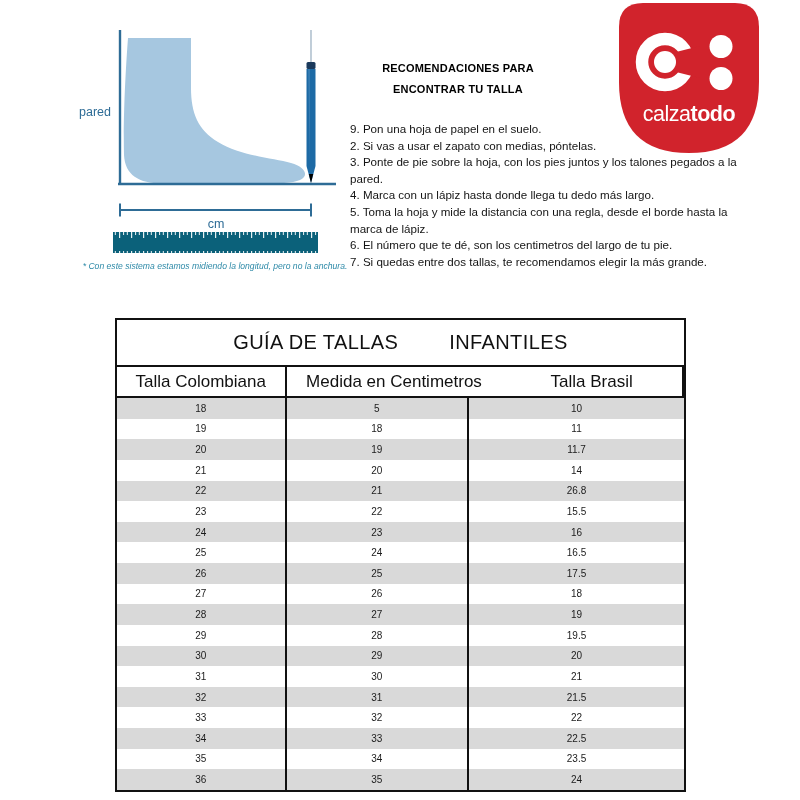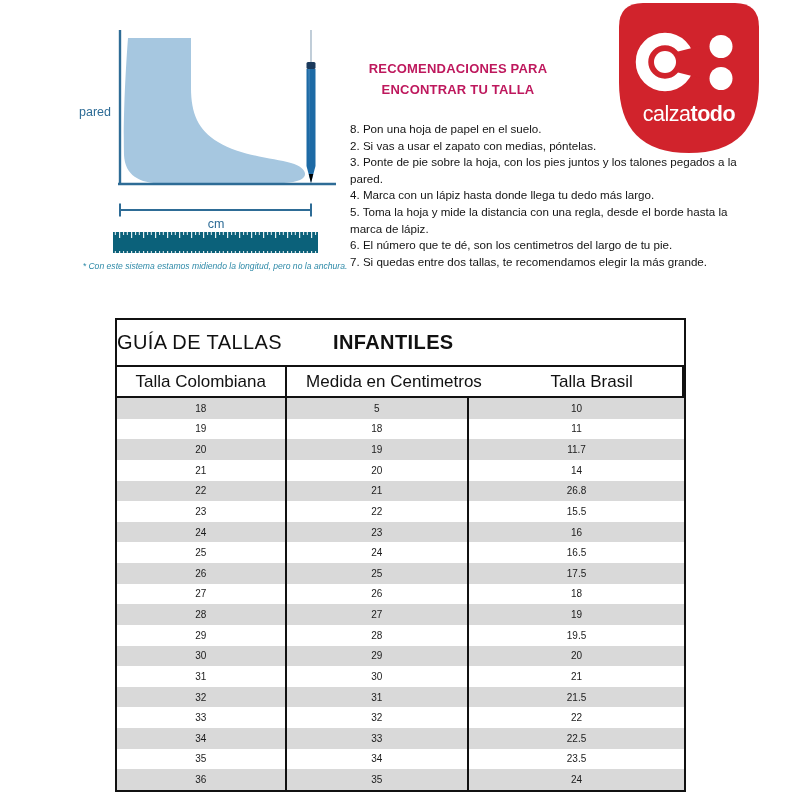--- a/index.html
+++ b/index.html
@@ -4,36 +4,36 @@
 <style>
   * { box-sizing: border-box; margin: 0; padding: 0; }
   html, body { width: 800px; height: 800px; background: #ffffff; overflow: hidden;
     font-family: "Liberation Sans", sans-serif; position: relative; }
 
   
   .diagram { position: absolute; left: 70px; top: 20px; width: 280px; height: 255px; }
 
   
   .reco-title { position: absolute; left: 333px; top: 58px; width: 250px;
-    text-align: center; font-weight: bold; font-size: 13px; line-height: 21px;
-    color: #be185d; letter-spacing: 0.2px; }
+    text-align: center; font-weight: bold; font-size: 11px; line-height: 21px;
+    color: #000000; letter-spacing: 0.2px; }
   .steps { position: absolute; left: 350px; top: 121px; width: 397px;
     list-style: none; font-size: 11.6px; line-height: 16.6px; color: #141414; }
 
   
   .logo { position: absolute; left: 618px; top: 2px; width: 142px; height: 152px; }
 
   
   .sizes-table { position: absolute; left: 115px; top: 318px; width: 571px; height: 474px;
     border: 2.5px solid #111; display: flex; flex-direction: column; background: #fff; }
   .t-title { height: 47px; flex: 0 0 47px; border-bottom: 2.5px solid #111;
-    display: flex; align-items: center; 
+    display: flex; align-items: center; justify-content: center;
     font-size: 20px; color: #111; letter-spacing: 0.4px; }
   .t-title .reg { margin-right: 7px; }
-  .t-title .bold { font-weight: bold; margin-left: 44px; }
+  .t-title .bold { font-weight: normal; margin-left: 44px; }
   .t-head { height: 31px; flex: 0 0 31px; border-bottom: 2.5px solid #111;
     display: flex; font-size: 17px; color: #111; }
   .t-body { flex: 1 1 auto; display: flex; flex-direction: column; }
   .trow { flex: 1 1 auto; display: flex; font-size: 10px; color: #1b1b1b; background: #fff; }
   .trow.alt { background: #d9d9d9; }
   .tcell, .hcell { display: flex; align-items: center; justify-content: center; }
   .c0 { width: 29.9%; border-right: 2.5px solid #111; }
   .c1 { width: 32.2%; border-right: 2.5px solid #111; }
   .c2 { width: 37.9%; }
 </style>
@@ -79,21 +79,21 @@
 
   <text x="145" y="249" text-anchor="middle" font-size="8.6" font-style="italic" fill="#2E8AA8">* Con este sistema estamos midiendo la longitud, pero no la anchura.</text>
 </svg>
 
 <div class="reco-title">
   <div>RECOMENDACIONES PARA</div>
   <div>ENCONTRAR TU TALLA</div>
 </div>
 
 <ul class="steps">
-  <li>8. Pon una hoja de papel en el suelo.</li>
+  <li>9. Pon una hoja de papel en el suelo.</li>
   <li>2. Si vas a usar el zapato con medias, póntelas.</li>
   <li>3. Ponte de pie sobre la hoja, con los pies juntos y los talones pegados a la pared.</li>
   <li>4. Marca con un lápiz hasta donde llega tu dedo más largo.</li>
   <li>5. Toma la hoja y mide la distancia con una regla, desde el borde hasta la marca de lápiz.</li>
   <li>6. El número que te dé, son los centimetros del largo de tu pie.</li>
   <li>7. Si quedas entre dos tallas, te recomendamos elegir la más grande.</li>
 </ul>
 
 <svg class="logo" viewBox="0 0 142 152" xmlns="http://www.w3.org/2000/svg">
   <path d="M25,1 L117,1 Q141,1 141,25 L141,80 Q141,151 71,151 Q1,151 1,80 L1,25 Q1,1 25,1 Z" fill="#D1232C"></path>

